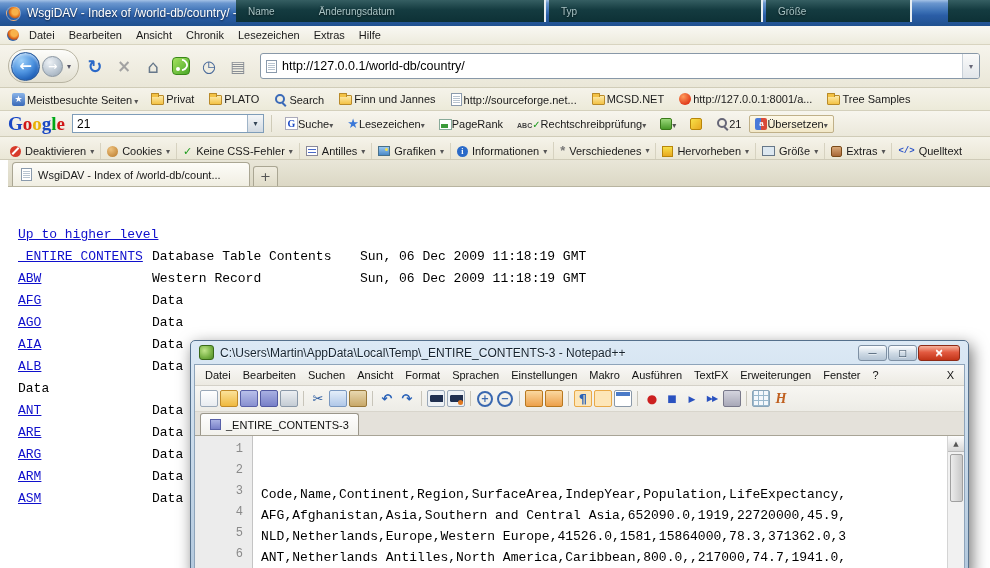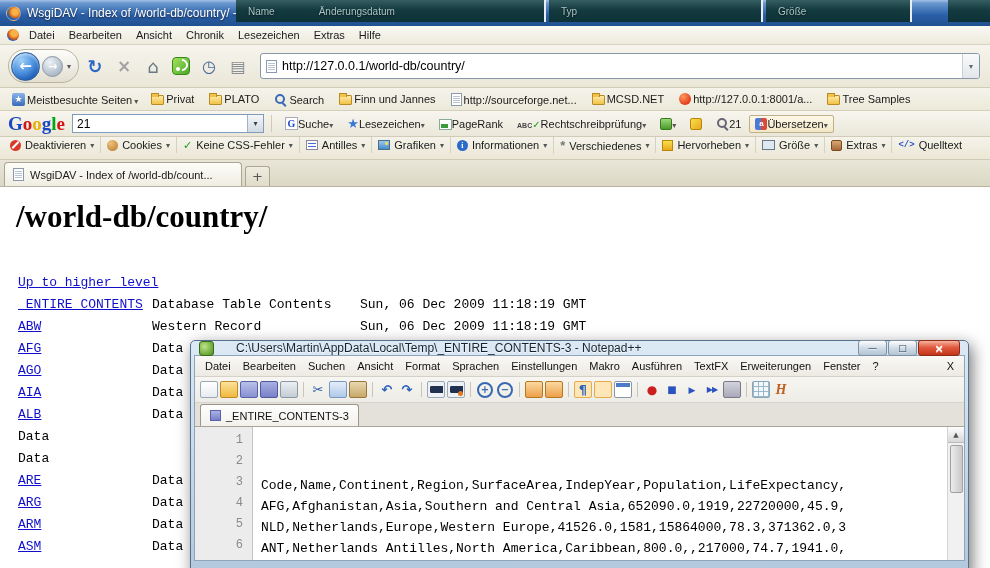--- a/index.html
+++ b/index.html
@@ -113,21 +113,21 @@
   .counter-icon{width:13px;height:13px;position:relative}
   .counter-icon::before{content:"";position:absolute;left:1px;top:1px;width:6px;height:6px;border:2px solid #667;border-radius:50%}
   .counter-icon::after{content:"";position:absolute;left:9px;top:9px;width:5px;height:2px;background:#667;
     transform:rotate(45deg);transform-origin:0 0}
   .translate-icon{width:12px;height:12px;border-radius:2px;display:flex;align-items:center;justify-content:center;
     background:linear-gradient(90deg,#4a7ad8 50%,#d84a3a 50%);color:#fff;font-size:8px;font-weight:bold}
   .translate-icon::before{content:"a"}
 
   .ff-webdev{position:absolute;left:0;top:137px;right:0;height:23px;
     background:linear-gradient(#f5f3ea,#eae7d6);border-bottom:1px solid #cfcbb8;
-    display:flex;align-items:flex-start;padding:0 4px;font-size:11px;color:#1a1a1a;white-space:nowrap;overflow:hidden}
+    display:flex;align-items:flex-end;padding:0 4px;font-size:11px;color:#1a1a1a;white-space:nowrap;overflow:hidden}
   .wd-item{display:flex;align-items:center;gap:4px;padding:2px 6px;flex:0 0 auto}
   .wd-item + .wd-item{border-left:1px solid #d6d2c0}
   .wdicon{flex:0 0 auto}
   .disable-icon{width:11px;height:11px;border-radius:50%;background:#d83a2a;position:relative}
   .disable-icon::before{content:"";position:absolute;left:1px;top:4px;width:9px;height:2px;background:#fff;transform:rotate(-45deg)}
   .cookies-icon{width:11px;height:11px;border-radius:50%;background:radial-gradient(circle at 35% 30%,#eec27e,#b87828)}
   .css-check-icon{color:#1a9a1a;font-weight:bold;font-size:11px;font-family:"DejaVu Sans",sans-serif;line-height:1}
   .css-check-icon::before{content:"✓"}
   .forms-icon{width:12px;height:10px;background:#fff;border:1px solid #889;position:relative}
   .forms-icon::before{content:"";position:absolute;left:1px;top:2px;width:8px;height:1px;background:#4a6ac8;box-shadow:0 3px 0 #4a6ac8}
@@ -138,21 +138,21 @@
   .info-icon::before{content:"i"}
   .misc-icon{color:#777;font-size:13px;font-weight:bold;line-height:1}
   .misc-icon::before{content:"*"}
   .outline-icon{width:11px;height:11px;background:linear-gradient(#f8e048,#e8a820);border:1px solid #b8860a}
   .resize-icon{width:13px;height:10px;border:1px solid #678;background:#dde8f0}
   .tools-icon{width:11px;height:11px;border-radius:2px;background:linear-gradient(#d8a878,#a86838);border:1px solid #7a4a18}
   .source-icon{color:#2a52c8;font-weight:bold;font-size:9px;font-family:"Liberation Mono",monospace}
   .source-icon::before{content:"</>"}
   .caret{font-size:8px;color:#555;font-family:"DejaVu Sans",sans-serif}
 
-  .ff-tabbar{position:absolute;left:0;top:160px;right:0;height:27px;
+  .ff-tabbar{position:absolute;left:8px;top:160px;right:0;height:27px;
     background:linear-gradient(#e9e6d8,#dcd8c5);border-bottom:1px solid #b8b4a0;
     display:flex;align-items:flex-end;padding:0 4px}
   .tab{height:24px;width:238px;display:flex;align-items:center;gap:6px;padding:0 8px;font-size:11px;color:#1a1a1a;
     background:linear-gradient(#fdfcf8,#f0eee2);border:1px solid #aaa693;border-bottom:none;border-radius:4px 4px 0 0}
   .tab-label{overflow:hidden;white-space:nowrap}
   .tab-new{width:25px;height:20px;margin-left:3px;display:flex;align-items:center;justify-content:center;
     background:linear-gradient(#efecdf,#e0dcc9);border:1px solid #aaa693;border-bottom:none;border-radius:3px 3px 0 0;
     font-size:13px;color:#555;font-family:"DejaVu Sans",sans-serif}
 
   .ff-content{position:absolute;left:0;top:187px;right:0;bottom:0;background:#fff;overflow:hidden}
@@ -160,21 +160,21 @@
   .listing{margin:37px 0 0 18px;font-family:"Liberation Mono",monospace;font-size:13px;line-height:22px;color:#000}
   .listing a{text-decoration:underline}
   .row{display:flex;white-space:pre}
   .col-name{width:134px;flex:0 0 auto}
   .col-type{width:208px;flex:0 0 auto}
 
   
   .npp{position:absolute;left:190px;top:340px;width:779px;height:236px;
     background:linear-gradient(#dce9f5,#b2c8dd);border:1px solid #55708c;border-radius:5px 5px 0 0;
     padding:0 3px 3px 3px;box-shadow:3px 5px 16px rgba(0,0,0,.55)}
-  .npp-titlebar{height:14px;display:flex;align-items:center;gap:22px;padding:0 5px;font-size:12px;color:#16232f;
+  .npp-titlebar{height:23px;display:flex;align-items:center;gap:6px;padding:0 5px;font-size:12px;color:#16232f;
     text-shadow:0 1px 0 rgba(255,255,255,.7)}
   .npp-icon{width:15px;height:15px;border-radius:3px;flex:0 0 auto;
     background:radial-gradient(circle at 35% 35%,#bfe589,#76b043 60%,#4e8a28);border:1px solid #3a6a1a}
   .npp-title{overflow:hidden;white-space:nowrap}
   .wbtns{margin-left:auto;display:flex;gap:1px;flex:0 0 auto}
   .wbtn{width:29px;height:16px;display:flex;align-items:center;justify-content:center;font-size:9px;color:#243a50;
     background:linear-gradient(#fdfeff,#cdd9e4 55%,#b4c4d4);border:1px solid #7e90a4;border-radius:3px;
     font-family:"DejaVu Sans",sans-serif}
   .wbtn.close{width:42px;background:linear-gradient(#f6b39e,#e25a40 45%,#c23418);border-color:#8e2a16;color:#fff;
     font-weight:bold;font-size:11px}
@@ -486,21 +486,20 @@
 
     <div class="ff-tabbar">
       <div class="tab">
         <span class="page-icon"></span>
         <span class="tab-label">WsgiDAV - Index of /world-db/count...</span>
       </div>
       <div class="tab-new">+</div>
     </div>
 
     <div class="ff-content">
-      <h1 class="page-heading">/world-db/country/</h1>
       <div class="listing">
         <div class="row">
           <a href="#" class="uplink">Up to higher level</a>
         </div>
 
           <div class="row">
             <span class="col-name"><a href="#">_ENTIRE_CONTENTS</a></span>
             <span class="col-type">Database Table Contents</span>
             <span class="col-date">Sun, 06 Dec 2009 11:18:19 GMT</span>
           </div>
@@ -534,20 +533,21 @@
             <span class="col-type">Data</span>
             <span class="col-date"></span>
           </div>
 
           <div class="row">
             <span class="col-type">Data</span>
             <span class="col-date"></span>
           </div>
 
           <div class="row">
+            <span class="col-name"><a href="#">ANT</a></span>
             <span class="col-type">Data</span>
             <span class="col-date"></span>
           </div>
 
           <div class="row">
             <span class="col-name"><a href="#">ARE</a></span>
             <span class="col-type">Data</span>
             <span class="col-date"></span>
           </div>
 

